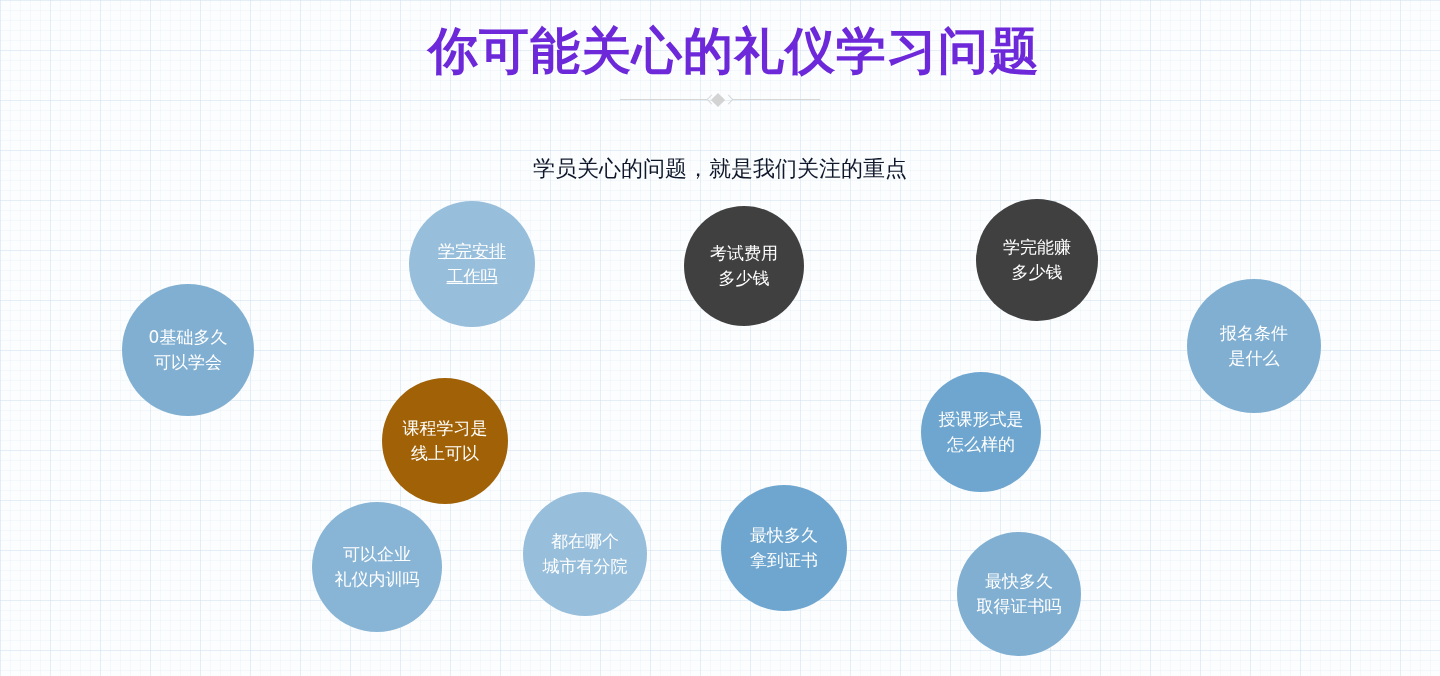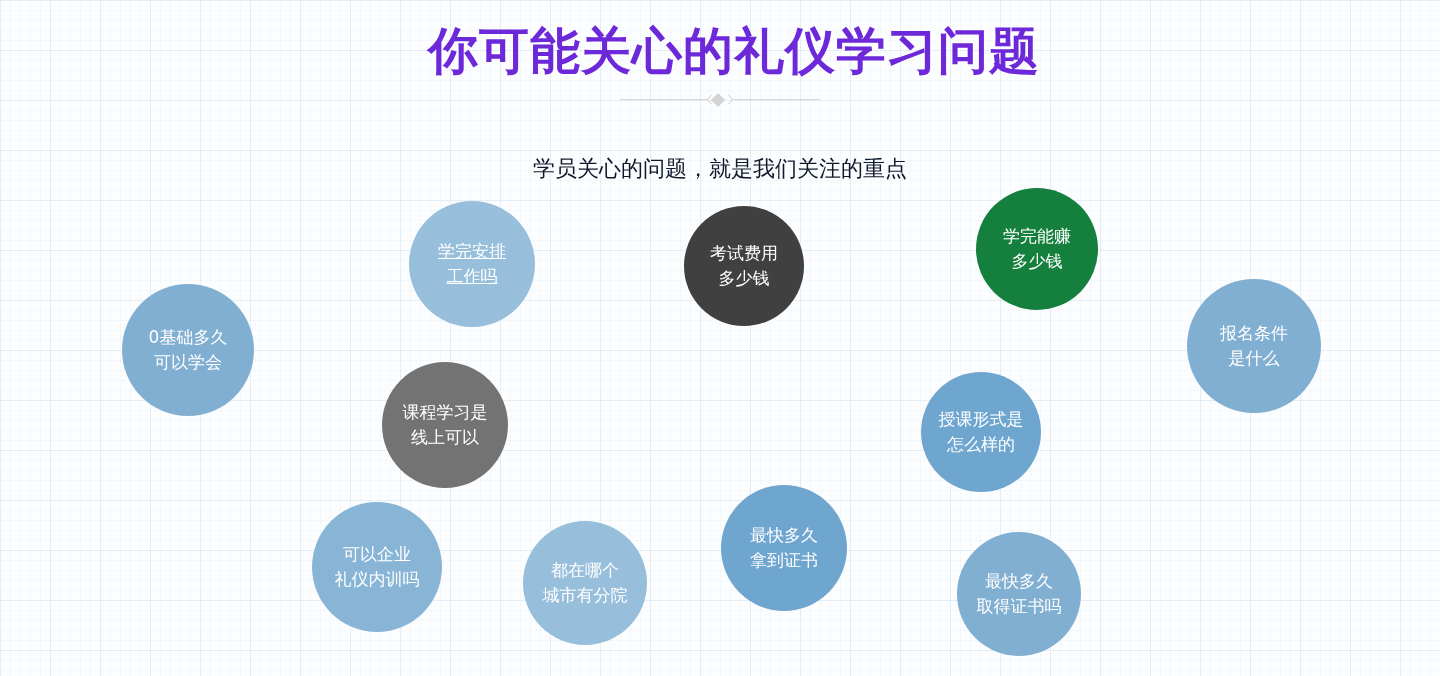--- a/index.html
+++ b/index.html
@@ -68,51 +68,51 @@
 <div class="bubble" style="left:122px; top:284px; width:132px; height:132px; background:#80afd2;">
   <span>0基础多久</span>
   <span>可以学会</span>
 </div>
 
 <div class="bubble" style="left:409px; top:201px; width:126px; height:126px; background:#97bedb;text-decoration:underline;">
   <span>学完安排</span>
   <span>工作吗</span>
 </div>
 
-<div class="bubble" style="left:382px; top:362px; width:126px; height:126px; background:#737373;">
+<div class="bubble" style="left:382px; top:378px; width:126px; height:126px; background:#a16207;">
   <span>课程学习是</span>
   <span>线上可以</span>
 </div>
 
 <div class="bubble" style="left:684px; top:206px; width:120px; height:120px; background:#404040;">
   <span>考试费用</span>
   <span>多少钱</span>
 </div>
 
-<div class="bubble" style="left:976px; top:188px; width:122px; height:122px; background:#15803d;text-align:right;">
+<div class="bubble" style="left:976px; top:199px; width:122px; height:122px; background:#404040;text-align:right;">
   <span>学完能赚</span>
   <span>多少钱</span>
 </div>
 
 <div class="bubble" style="left:1187px; top:279px; width:134px; height:134px; background:#80afd2;align-items:center;">
   <span>报名条件</span>
   <span>是什么</span>
 </div>
 
 <div class="bubble" style="left:921px; top:372px; width:120px; height:120px; background:#6fa6cf;">
   <span>授课形式是</span>
   <span>怎么样的</span>
 </div>
 
 <div class="bubble" style="left:312px; top:502px; width:130px; height:130px; background:#88b5d6;">
   <span>可以企业</span>
   <span>礼仪内训吗</span>
 </div>
 
-<div class="bubble" style="left:523px; top:521px; width:124px; height:124px; background:#97bedb;">
+<div class="bubble" style="left:523px; top:492px; width:124px; height:124px; background:#97bedb;">
   <span>都在哪个</span>
   <span>城市有分院</span>
 </div>
 
 <div class="bubble" style="left:721px; top:485px; width:126px; height:126px; background:#6fa6cf;">
   <span>最快多久</span>
   <span>拿到证书</span>
 </div>
 
 <div class="bubble" style="left:957px; top:532px; width:124px; height:124px; background:#80afd2;">

